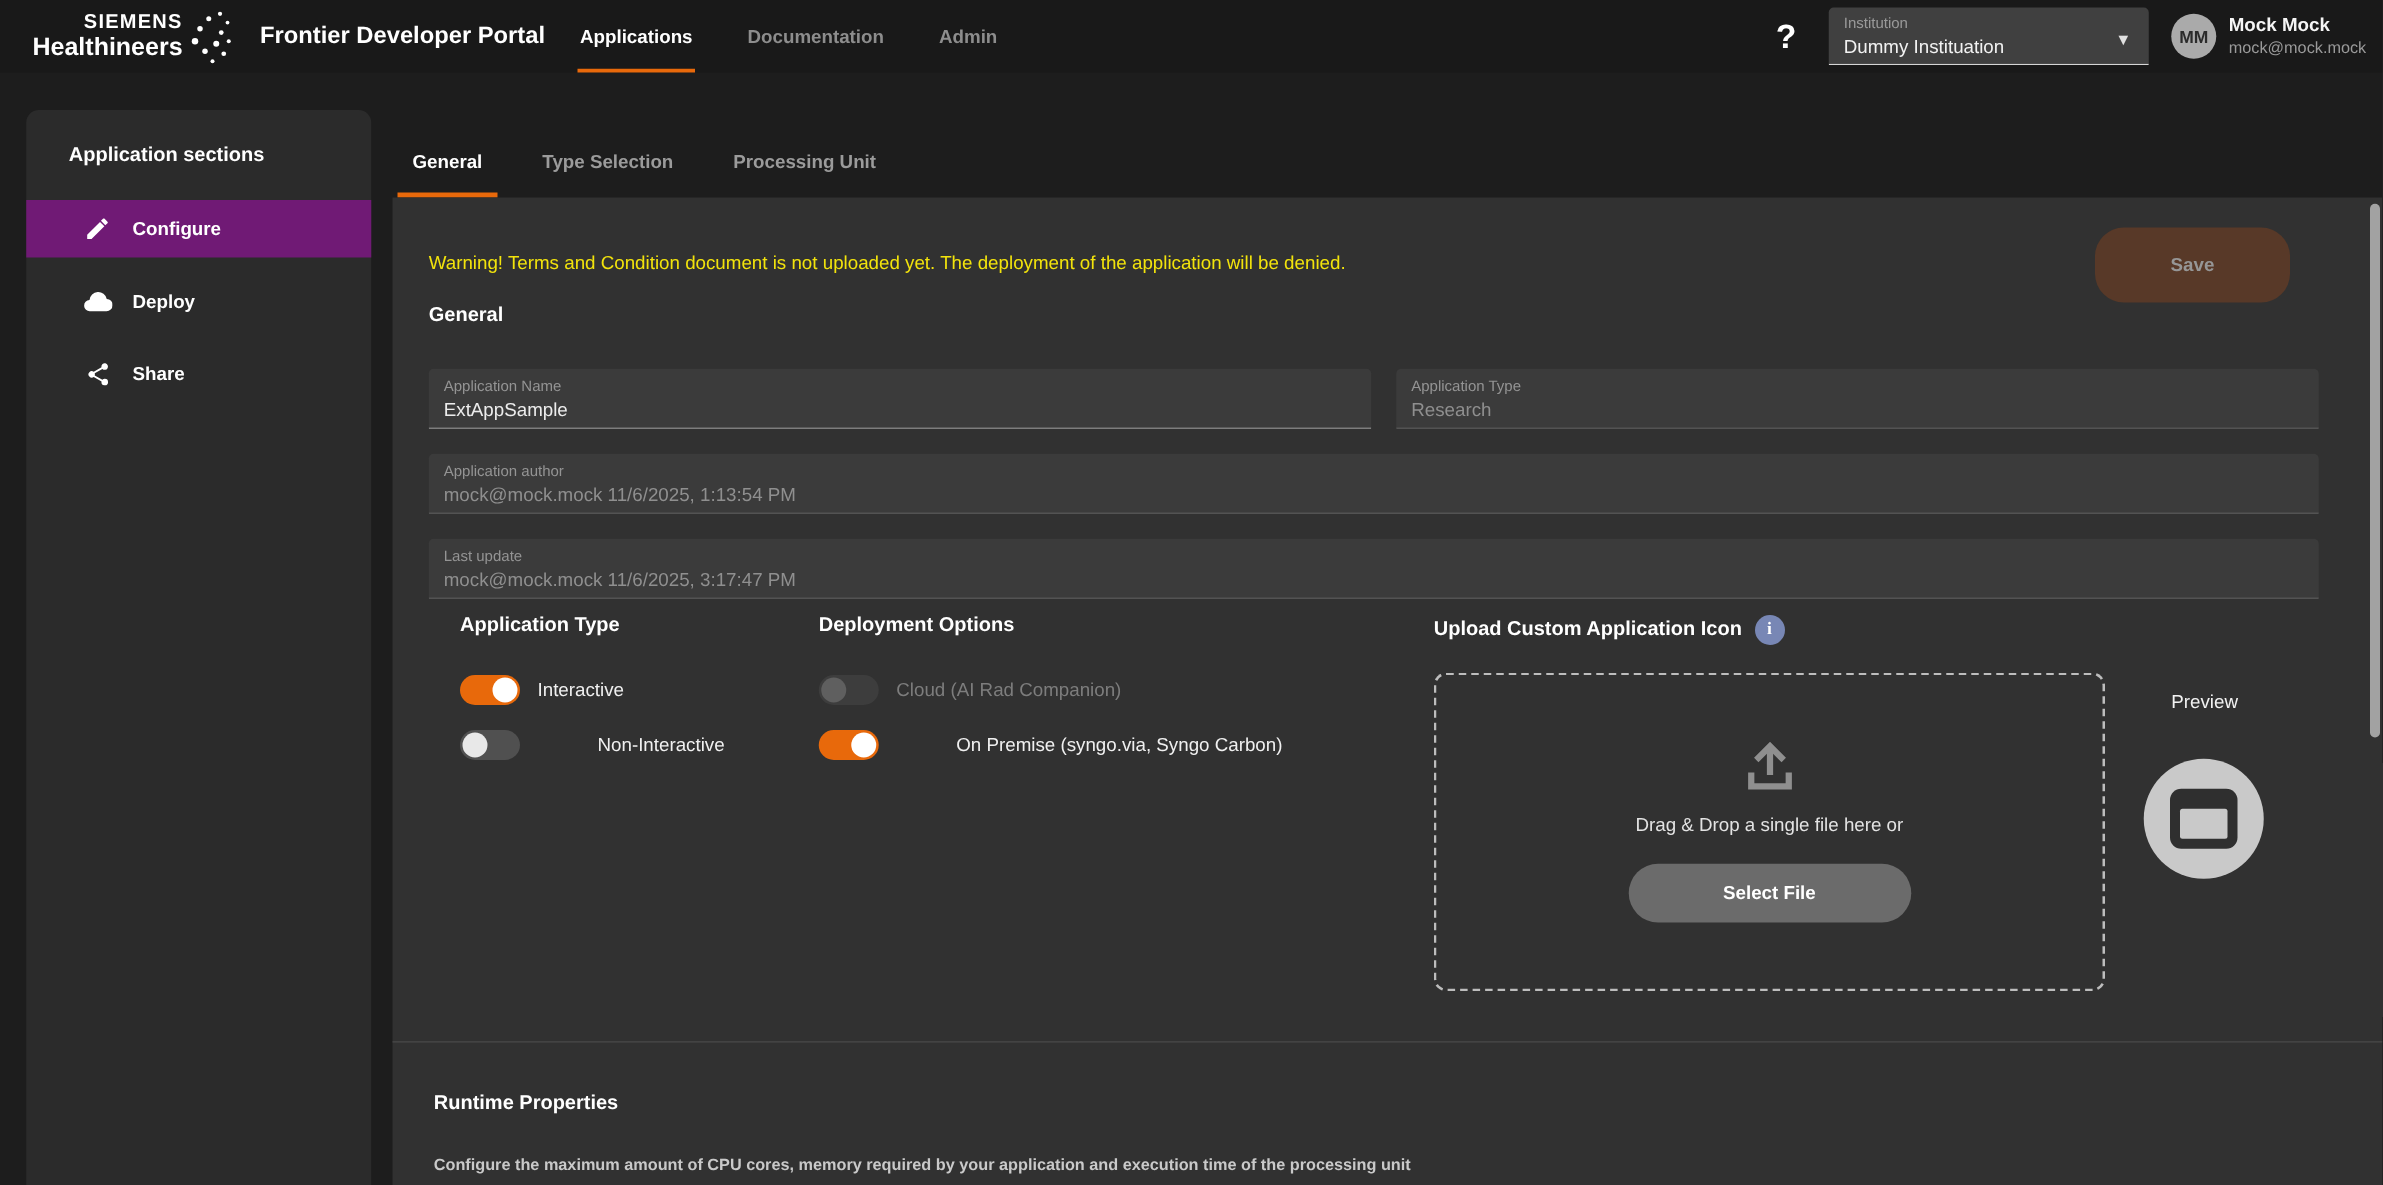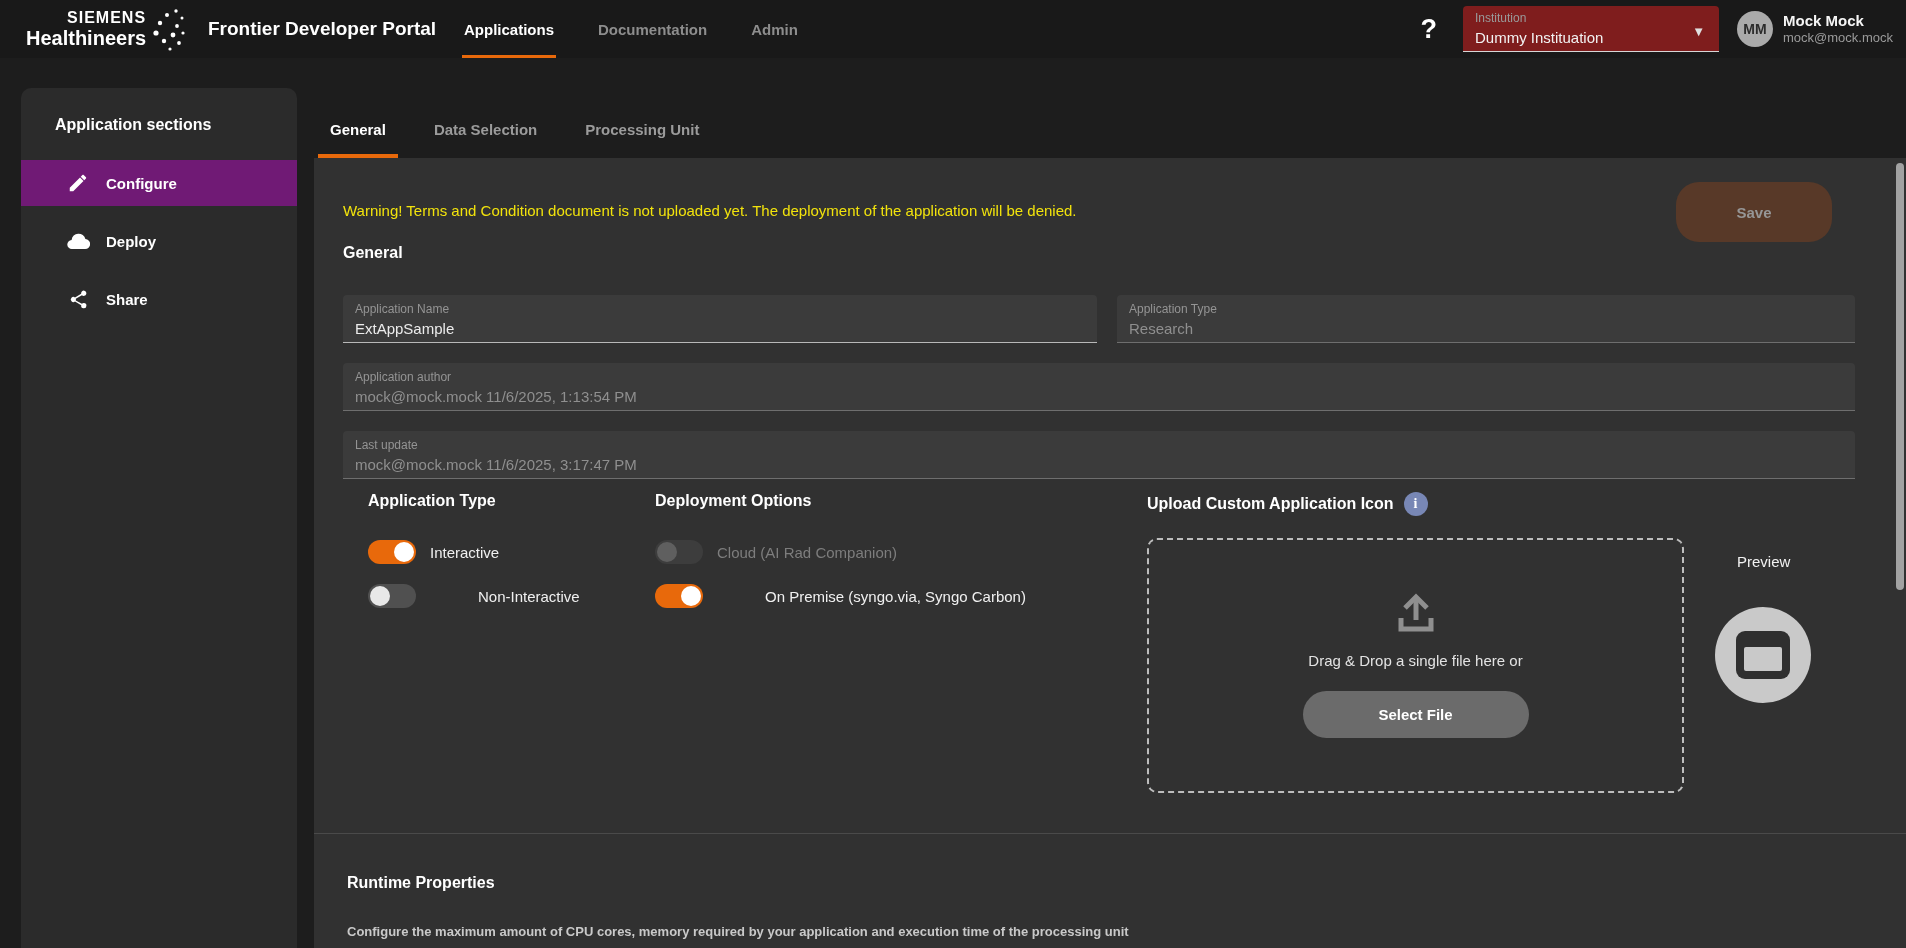--- a/index.html
+++ b/index.html
@@ -13,21 +13,21 @@
   .brand-line1 { font-size:16px; font-weight:bold; letter-spacing:1px; }
   .brand-line2 { font-size:20px; font-weight:bold; margin-top:2px; }
   .logo-dots { margin-left:4px; }
   .portal-title { position:absolute; left:208px; top:0; height:58px; display:flex; align-items:center; color:#ffffff; font-size:19px; font-weight:bold; }
   nav.top-nav { position:absolute; left:462px; top:0; height:58px; display:flex; }
   .nav-item { position:relative; height:58px; display:flex; align-items:center; padding:0 2px; margin-right:40px; font-size:15px; font-weight:bold; color:#8d8d8d; cursor:pointer; }
   .nav-item.active { color:#ffffff; }
   .nav-item.active::after { content:""; position:absolute; left:0; right:0; bottom:0; height:3px; background:var(--accent); }
   .header-right { position:absolute; right:13px; top:0; height:58px; display:flex; align-items:center; }
   .help { color:#ffffff; font-size:27px; font-weight:bold; margin-right:26px; cursor:pointer; }
-  .inst-select { position:relative; width:256px; height:46px; background:#7f1d1d; border-bottom:1px solid #d6d6d6; border-radius:4px 4px 0 0; padding:5px 12px; cursor:pointer; }
+  .inst-select { position:relative; width:256px; height:46px; background:#404040; border-bottom:1px solid #d6d6d6; border-radius:4px 4px 0 0; padding:5px 12px; cursor:pointer; }
   .inst-label { display:block; font-size:12px; color:#9a9a9a; line-height:1.3; }
   .inst-value { display:block; font-size:15px; color:#f2f2f2; line-height:1.4; }
   .caret { position:absolute; right:14px; top:18px; color:#e0e0e0; font-size:13px; }
   .avatar { width:36px; height:36px; border-radius:50%; background:#aaaaaa; color:#2b2b2b; font-weight:bold; font-size:14px; display:flex; align-items:center; justify-content:center; margin:0 10px 0 18px; }
   .user-meta { display:flex; flex-direction:column; line-height:1.25; }
   .user-name { color:#f5f5f5; font-size:15px; font-weight:bold; }
   .user-email { color:#9a9a9a; font-size:13px; }
 
   
   aside.sidebar { position:absolute; left:21px; top:88px; width:276px; height:860px; background:#2b2b2b; border-radius:10px 10px 0 0; }
@@ -167,21 +167,21 @@
         <svg width="21" height="21" viewBox="0 0 24 24">
             <path fill="#ffffff" d="M18 16a3 3 0 0 0-2.1.9L8.9 13a3.4 3.4 0 0 0 0-2L15.9 7A3 3 0 1 0 15 5a3 3 0 0 0 .05.5L8 9.6a3 3 0 1 0 0 4.8l7.1 4.1A3 3 0 1 0 18 16z"></path>
           </svg>
       </span>
       <span>Share</span>
     </div>
   </aside>
 
   <div class="tabs">
     <div class="tab active">General</div>
-    <div class="tab">Data Selection</div>
+    <div class="tab">Type Selection</div>
     <div class="tab">Processing Unit</div>
   </div>
 
   <main class="panel">
     <div class="warning">Warning! Terms and Condition document is not uploaded yet. The deployment of the application will be denied.</div>
     <button class="save-btn" disabled="">Save</button>
 
     <div class="sec-title">General</div>
 
     <div class="field f-a enabled">

